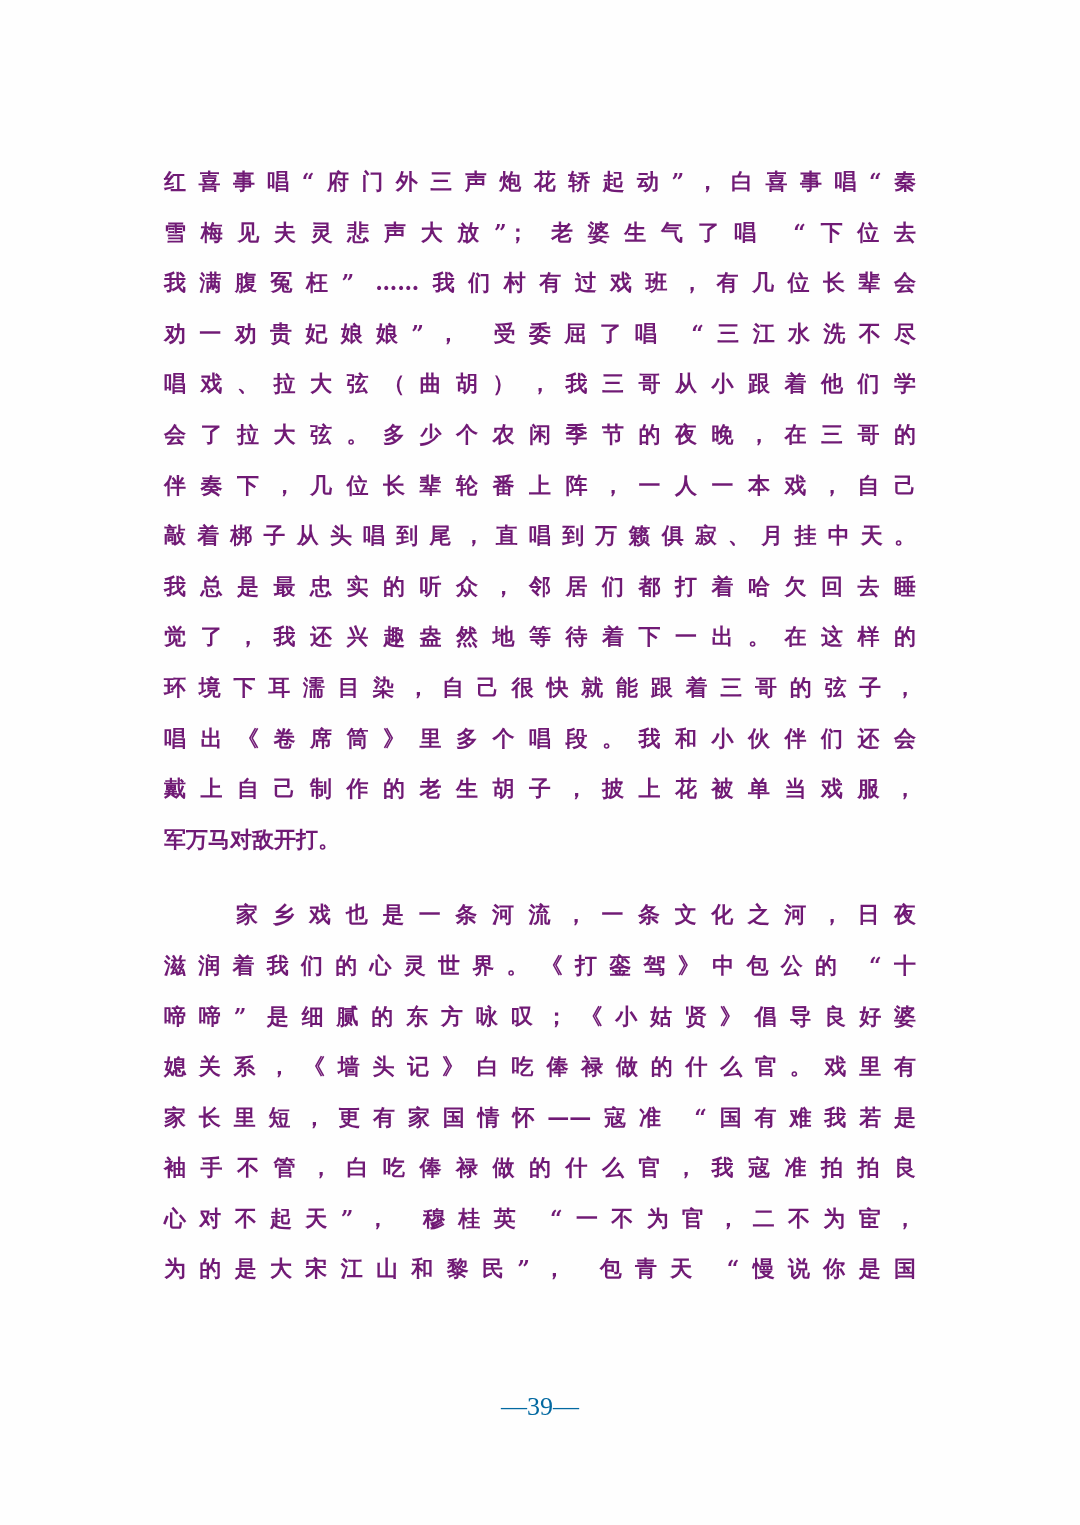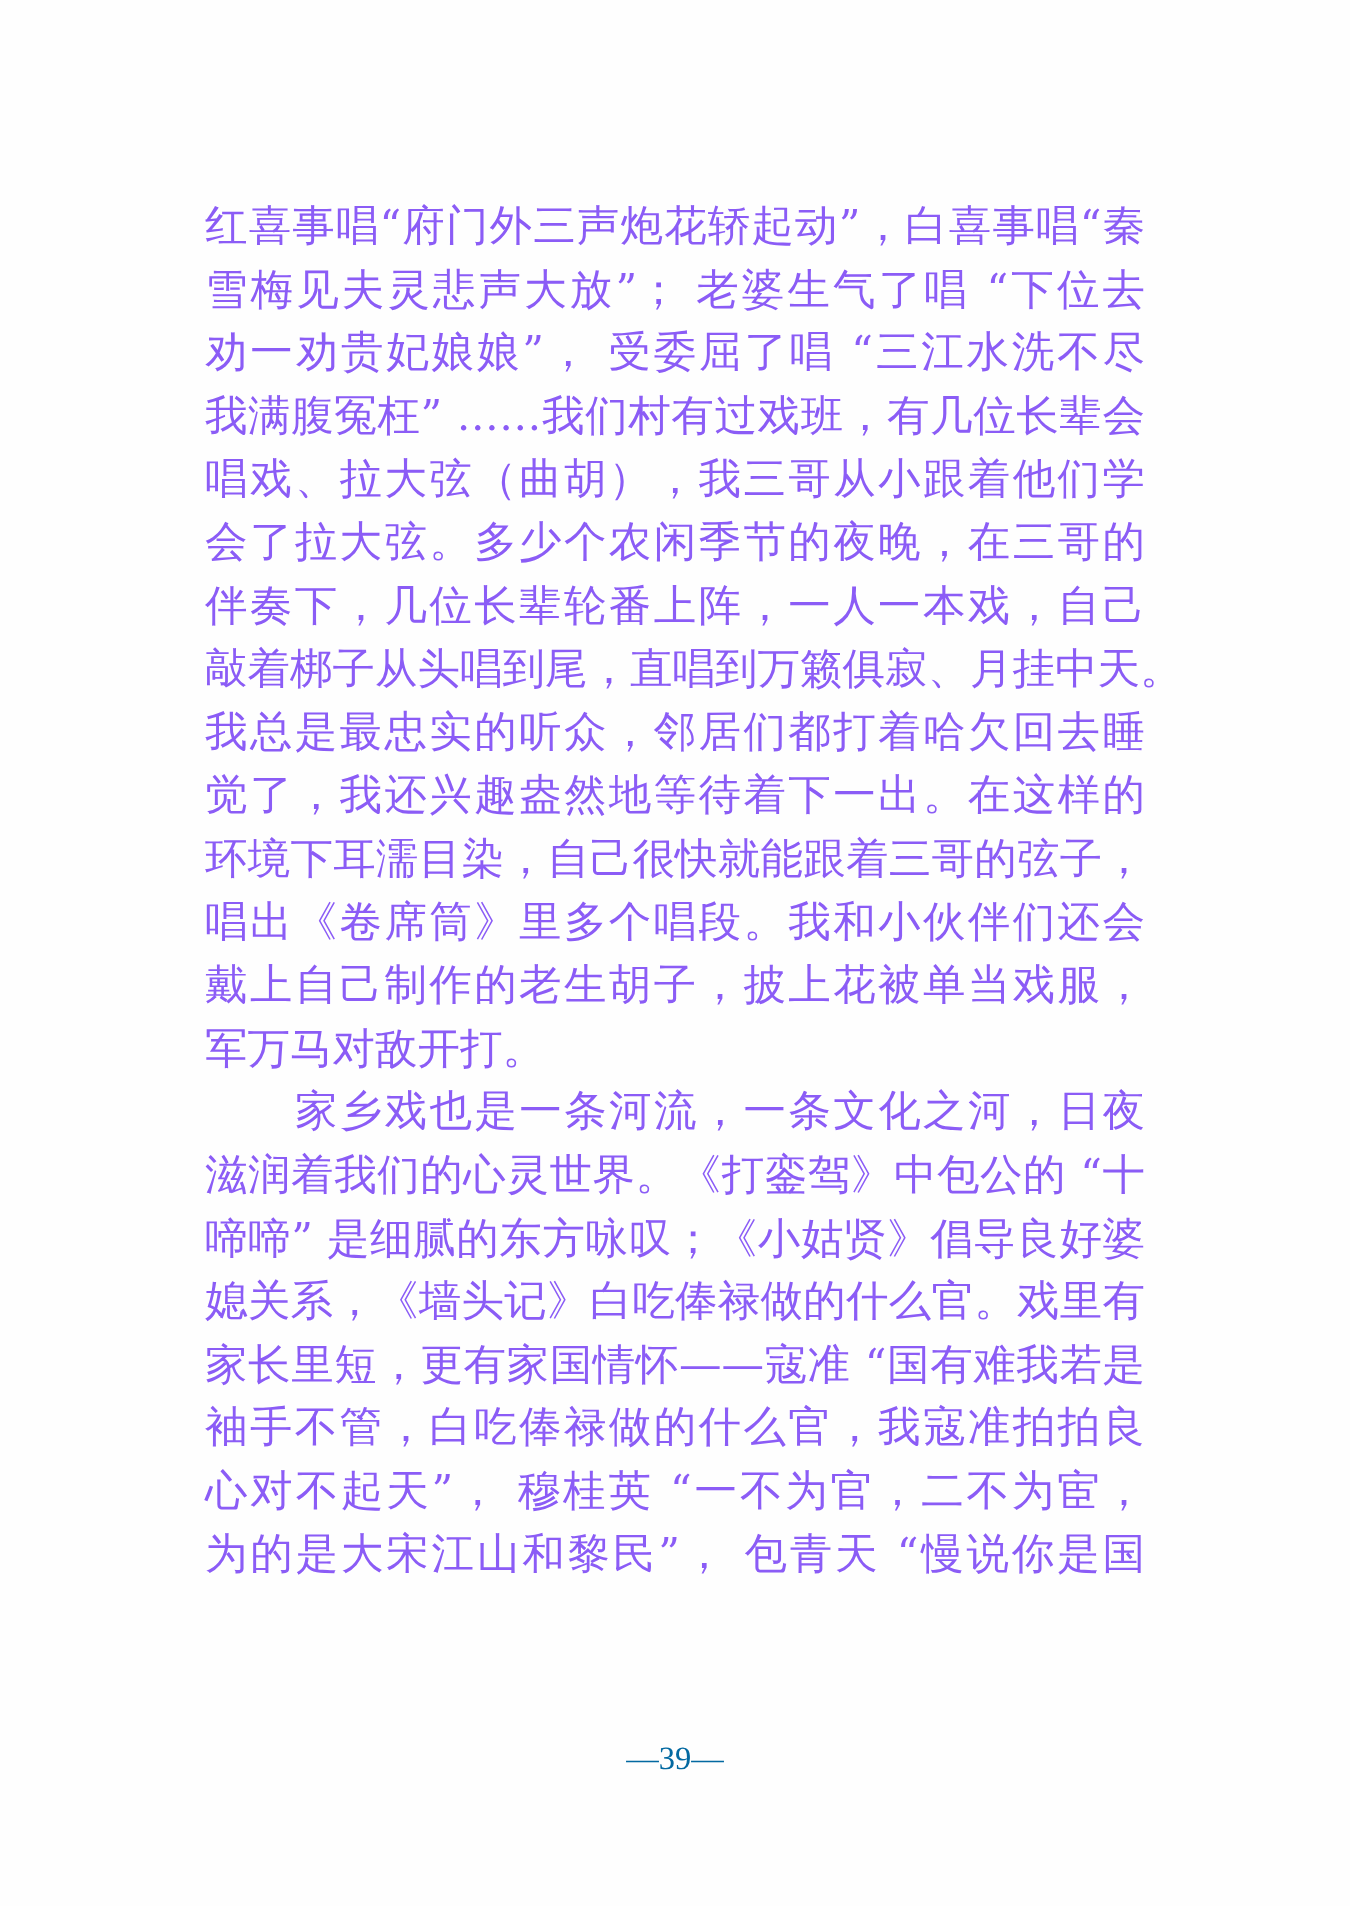--- a/index.html
+++ b/index.html
@@ -19,59 +19,61 @@
     width: 1080px;
     height: 1525px;
     background: #fefefe;
   }
   .text-block {
     position: absolute;
     left: 164px;
     top: 156px;
     width: 752px;
     font-family: "DejaVu Serif", "Liberation Serif", serif;
-    font-size: 34px;
-    color: #8b5cf6;
+    font-size: 22px;
+    color: #701a75;
+    font-weight: bold;
   }
   .line {
     display: block;
     height: 50.6px;
     line-height: 50.6px;
     white-space: nowrap;
     text-align: justify;
     text-align-last: justify;
     letter-spacing: 0px;
   }
   .line.last {
     text-align-last: left;
   }
   .line.indent {
     padding-left: 72px;
+    margin-top: 25px;
   }
   .page-number {
     position: absolute;
     left: 0;
     width: 1080px;
     top: 1392px;
     text-align: center;
     font-family: "Liberation Serif", "DejaVu Serif", serif;
     font-size: 26px;
     color: #0369a1;
   }
 </style>
 </head>
 <body>
 
 <div class="page">
   <div class="text-block">
 
     <span class="line">红喜事唱“府门外三声炮花轿起动”，白喜事唱“秦</span>
     <span class="line">雪梅见夫灵悲声大放”； 老婆生气了唱 “下位去</span>
+    <span class="line">我满腹冤枉” ……我们村有过戏班，有几位长辈会</span>
     <span class="line">劝一劝贵妃娘娘”， 受委屈了唱 “三江水洗不尽</span>
-    <span class="line">我满腹冤枉” ……我们村有过戏班，有几位长辈会</span>
     <span class="line">唱戏、拉大弦（曲胡），我三哥从小跟着他们学</span>
     <span class="line">会了拉大弦。多少个农闲季节的夜晚，在三哥的</span>
     <span class="line">伴奏下，几位长辈轮番上阵，一人一本戏，自己</span>
     <span class="line">敲着梆子从头唱到尾，直唱到万籁俱寂、月挂中天。</span>
     <span class="line">我总是最忠实的听众，邻居们都打着哈欠回去睡</span>
     <span class="line">觉了，我还兴趣盎然地等待着下一出。在这样的</span>
     <span class="line">环境下耳濡目染，自己很快就能跟着三哥的弦子，</span>
     <span class="line">唱出《卷席筒》里多个唱段。我和小伙伴们还会</span>
     <span class="line">戴上自己制作的老生胡子，披上花被单当戏服，</span>
     <span class="line last">军万马对敌开打。</span>

